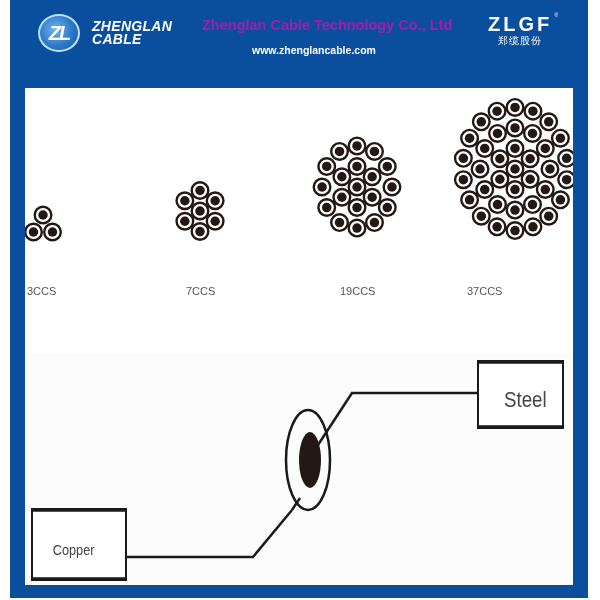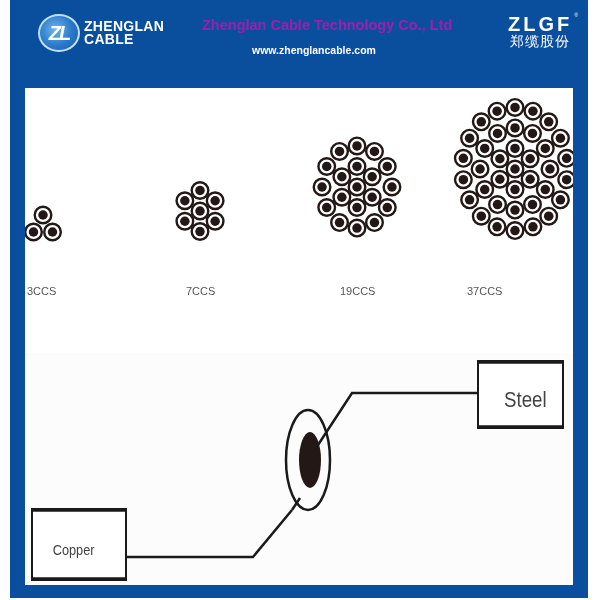--- a/index.html
+++ b/index.html
@@ -5,26 +5,26 @@
   html, body { margin: 0; padding: 0; background: #ffffff; }
   body { width: 600px; height: 600px; position: relative; overflow: hidden;
          font-family: "Liberation Sans", sans-serif; }
   .frame { position: absolute; left: 10px; top: 0; width: 578px; height: 598px; background: #0a4f9e; }
   .header { position: absolute; left: 10px; top: 0; width: 578px; height: 88px; }
   .logo { position: absolute; left: 28px; top: 14px; display: flex; align-items: center; }
   .logo-mark { width: 38px; height: 34px; border-radius: 50%;
      background: radial-gradient(circle at 40% 40%, #6fb3ea 0%, #2a78c9 55%, #1a5aa8 100%);
      border: 2px solid #bfe0fb; display: flex; align-items: center; justify-content: center;
      color: #ffffff; font-weight: bold; font-style: italic; font-size: 20px; letter-spacing: -2px; }
-  .logo-text { margin-left: 4px; color: #ffffff; font-weight: bold; line-height: 13px; font-size: 14px; letter-spacing: 0.3px; }
+  .logo-text { margin-left: 12px; color: #ffffff; font-weight: bold; line-height: 13px; font-size: 14px; letter-spacing: 0.3px; font-style: italic; }
   .company { position: absolute; left: 192px; top: 17px; color: #a21caf; font-weight: bold; font-size: 14.5px; }
   .website { position: absolute; left: 242px; top: 44px; color: #ffffff; font-weight: bold; font-size: 10.5px; }
-  .zlgf { position: absolute; left: 498px; top: 14px; color: #ffffff; text-align: center; }
+  .zlgf { position: absolute; left: 478px; top: 14px; color: #ffffff; text-align: center; }
   .zlgf .en { font-weight: bold; font-size: 20px; letter-spacing: 3px; line-height: 20px; }
-  .zlgf .cn { font-size: 14px; letter-spacing: 1px; line-height: 14px; }
+  .zlgf .cn { font-size: 10px; letter-spacing: 1px; line-height: 14px; }
   .zlgf .reg { position: absolute; right: -6px; top: -2px; font-size: 5px; }
   .canvas { position: absolute; left: 25px; top: 88px; width: 548px; height: 497px; background: #ffffff; }
   .lower-bg { position: absolute; left: 25px; top: 353px; width: 548px; height: 232px; background: #fcfcfc; }
   svg.diagram { position: absolute; left: 0; top: 0; width: 600px; height: 600px; }
   .label { font-family: "Liberation Sans", sans-serif; font-size: 11px; fill: #555555; }
   .boxlabel { font-family: "Liberation Sans", sans-serif; fill: #444444; }
 </style>
 </head>
 <body>
 

